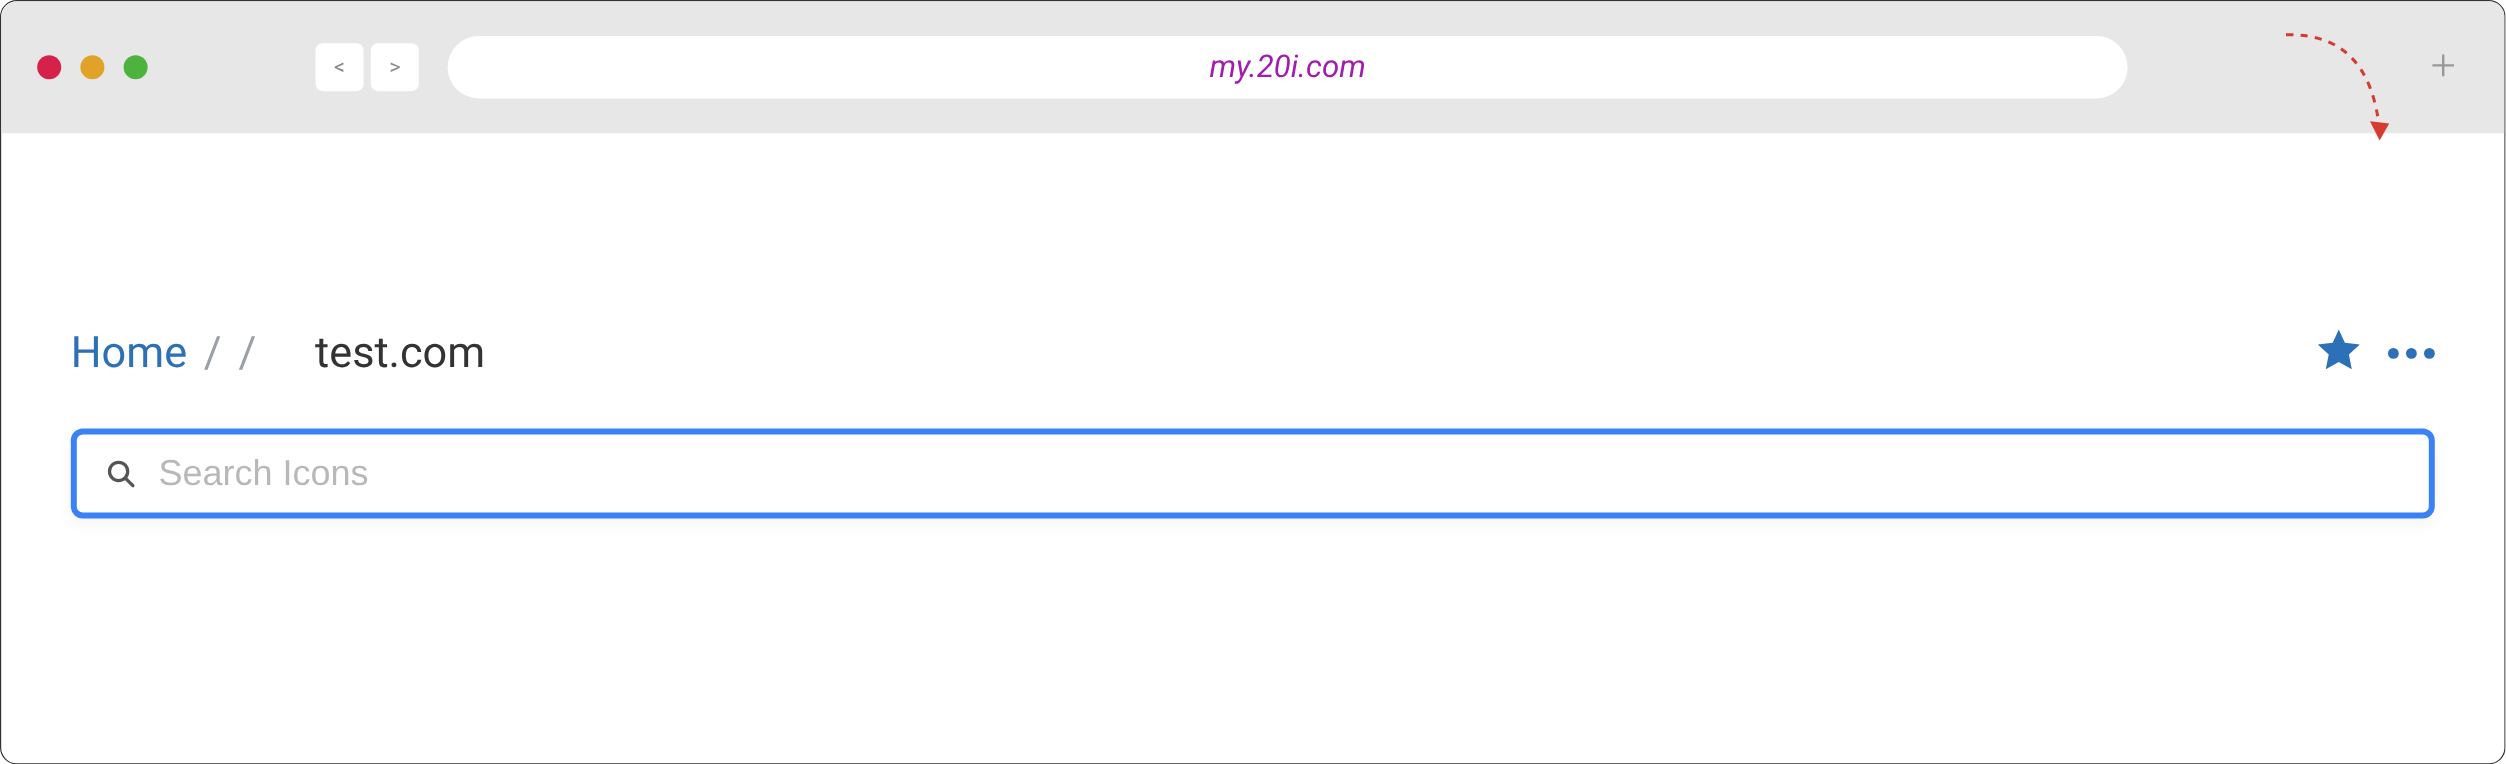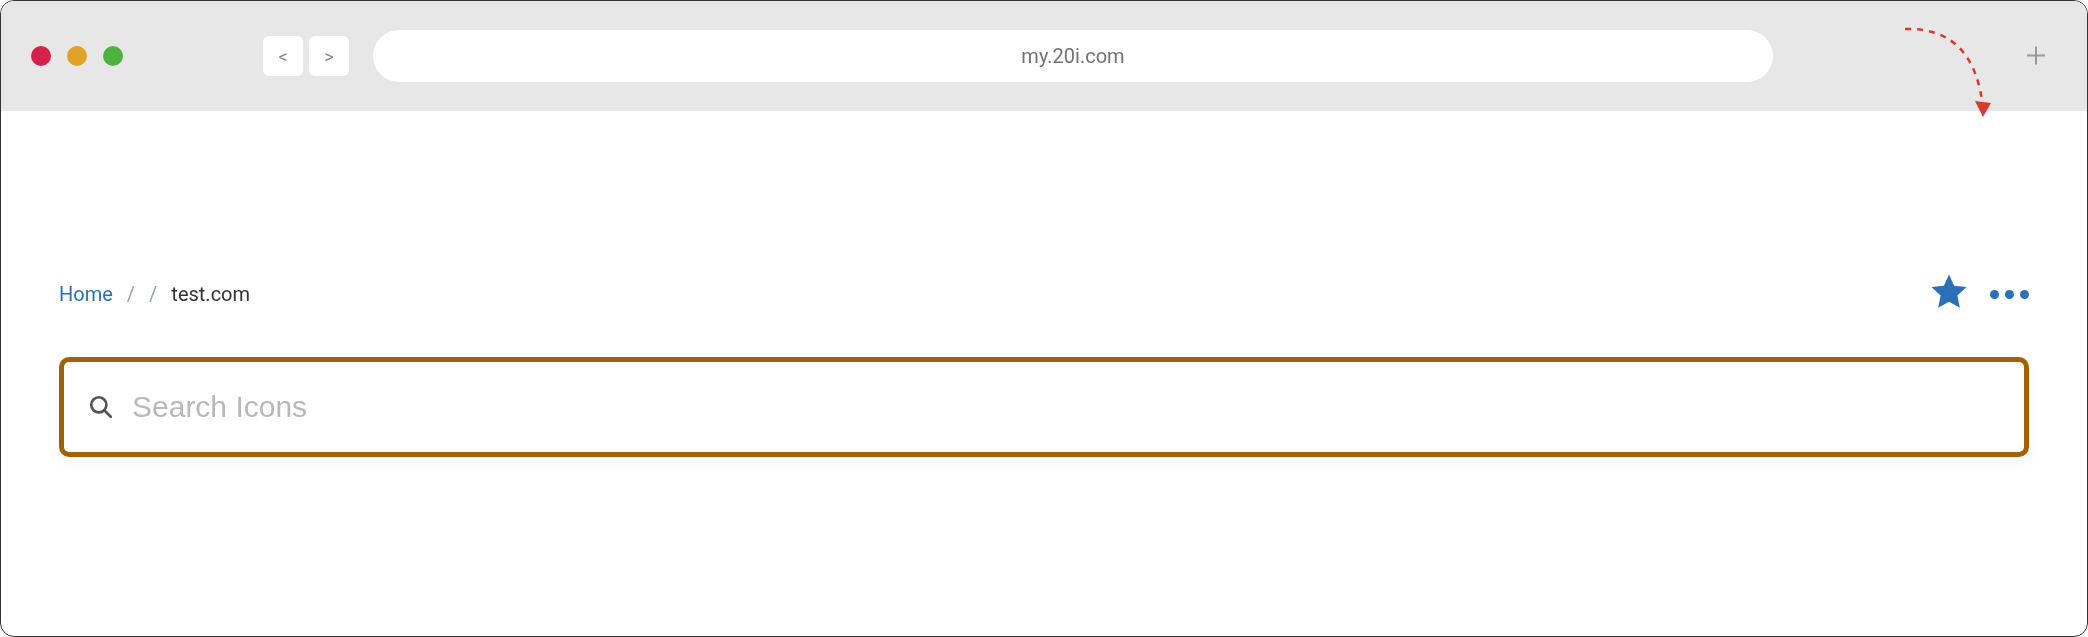--- a/index.html
+++ b/index.html
@@ -60,23 +60,24 @@
     }
     .url-bar {
       flex: 1;
       margin: 0 24px;
       height: 52px;
       background: #fff;
       border-radius: 26px;
       display: flex;
       align-items: center;
       justify-content: center;
-      color: #737373;
-      font-size: 20px;
+      color: #a21caf;
+      font-size: 26px;
       max-width: 1400px;
+      font-style: italic;
     }
     .new-tab-plus {
       position: absolute;
       right: 40px;
       top: 50%;
       transform: translateY(-50%);
       color: #999;
       font-size: 30px;
       font-weight: 300;
       cursor: pointer;
@@ -89,31 +90,32 @@
     .breadcrumb-row {
       display: flex;
       align-items: center;
       justify-content: space-between;
       margin-bottom: 40px;
     }
     .breadcrumb {
       display: flex;
       align-items: center;
       gap: 14px;
-      font-size: 20px;
+      font-size: 36px;
     }
     .crumb-link {
       color: #2c71b8;
       cursor: pointer;
     }
     .crumb-sep {
       color: #9aa0a6;
     }
     .crumb-current {
       color: #333;
+      margin-left: 35px;
     }
     .actions {
       display: flex;
       align-items: center;
       gap: 20px;
     }
     .star-btn { cursor: pointer; }
     .more-btn {
       display: flex;
       gap: 6px;
@@ -122,22 +124,22 @@
     }
     .more-dot {
       width: 9px;
       height: 9px;
       border-radius: 50%;
       background: #2c71b8;
     }
     
     .search-box {
       width: 100%;
-      height: 100px;
-      border: 5px solid #a16207;
+      height: 75px;
+      border: 5px solid #3b82f6;
       border-radius: 10px;
       display: flex;
       align-items: center;
       padding: 0 24px;
       background: #fff;
       box-shadow: 0 6px 14px rgba(0,0,0,0.04);
       margin-top: 36px;
     }
     .search-icon {
       color: #666;

